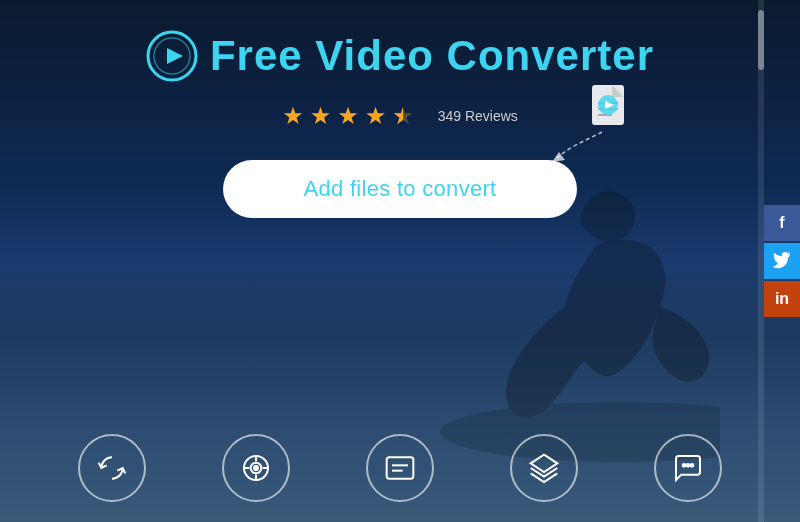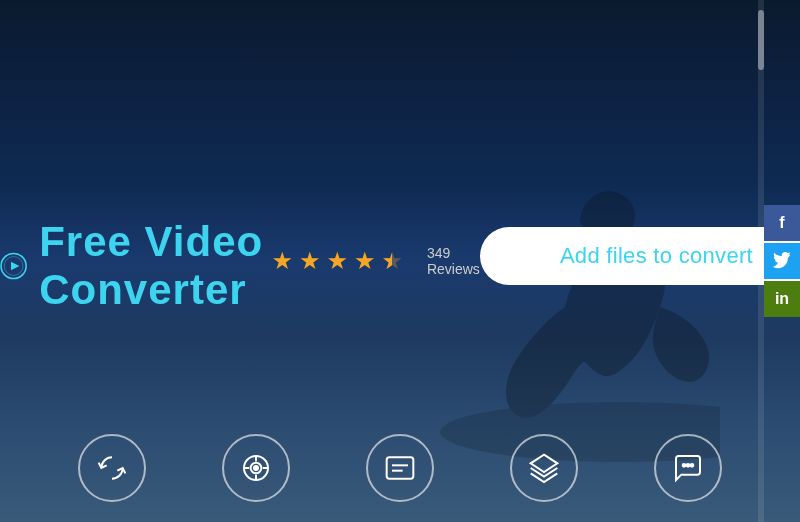--- a/index.html
+++ b/index.html
@@ -64,27 +64,28 @@
       align-items: center;
       justify-content: center;
       cursor: pointer;
       font-size: 16px;
       font-weight: bold;
       color: white;
     }
 
     .social-btn.facebook { background: #3b5998; }
     .social-btn.twitter { background: #1da1f2; }
-    .social-btn.linkedin { background: #4d7c0f; }
+    .social-btn.linkedin { background: #c2410c; }
 
     
     .main-content {
       position: absolute;
       inset: 0;
       display: flex;
+      flex-direction: column;
       align-items: center;
       z-index: 5;
       padding-top: 30px;
     }
 
     
     .logo-area {
       display: flex;
       align-items: center;
       gap: 12px;

